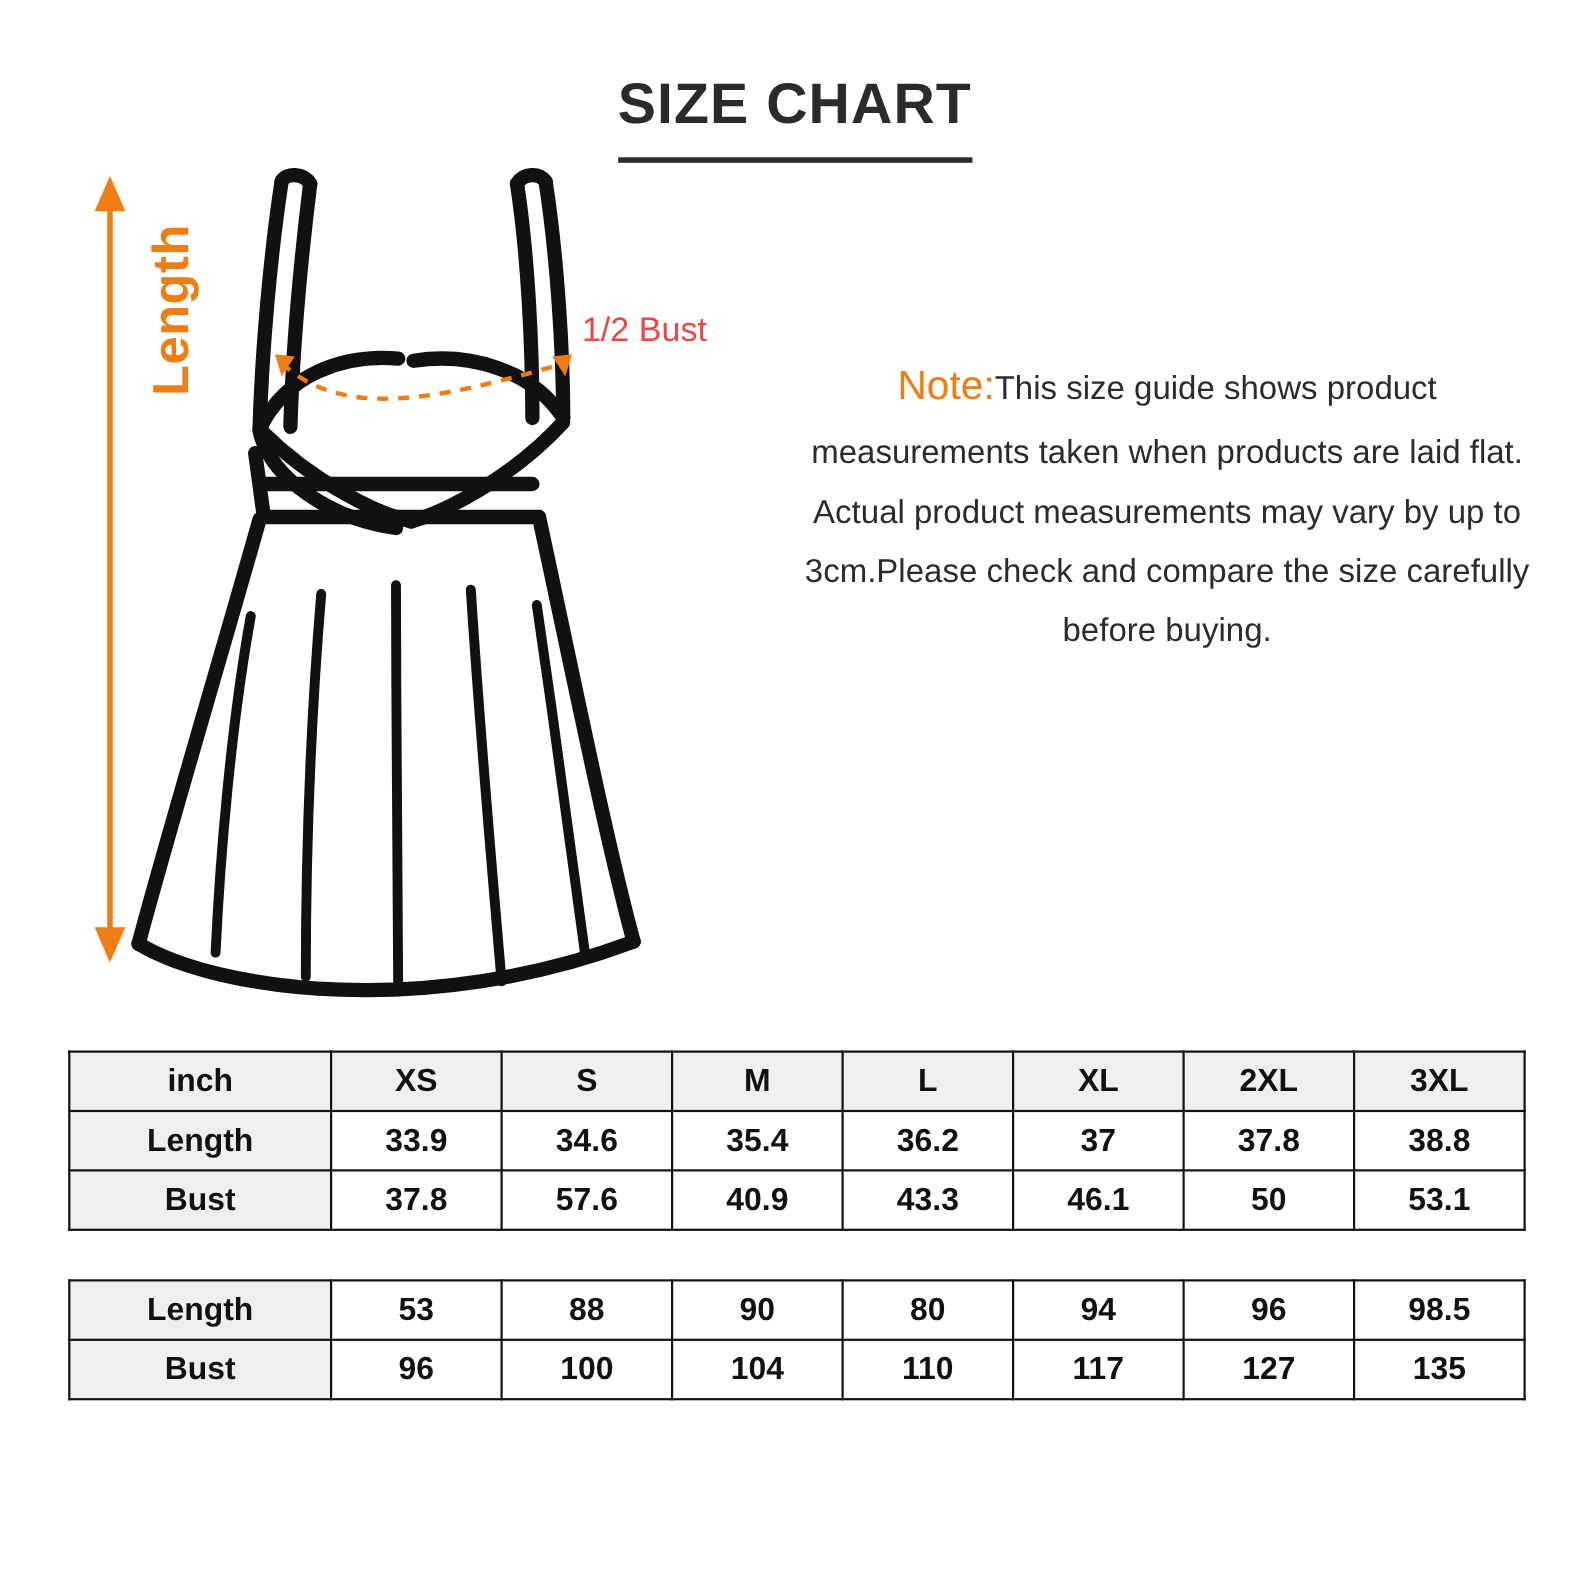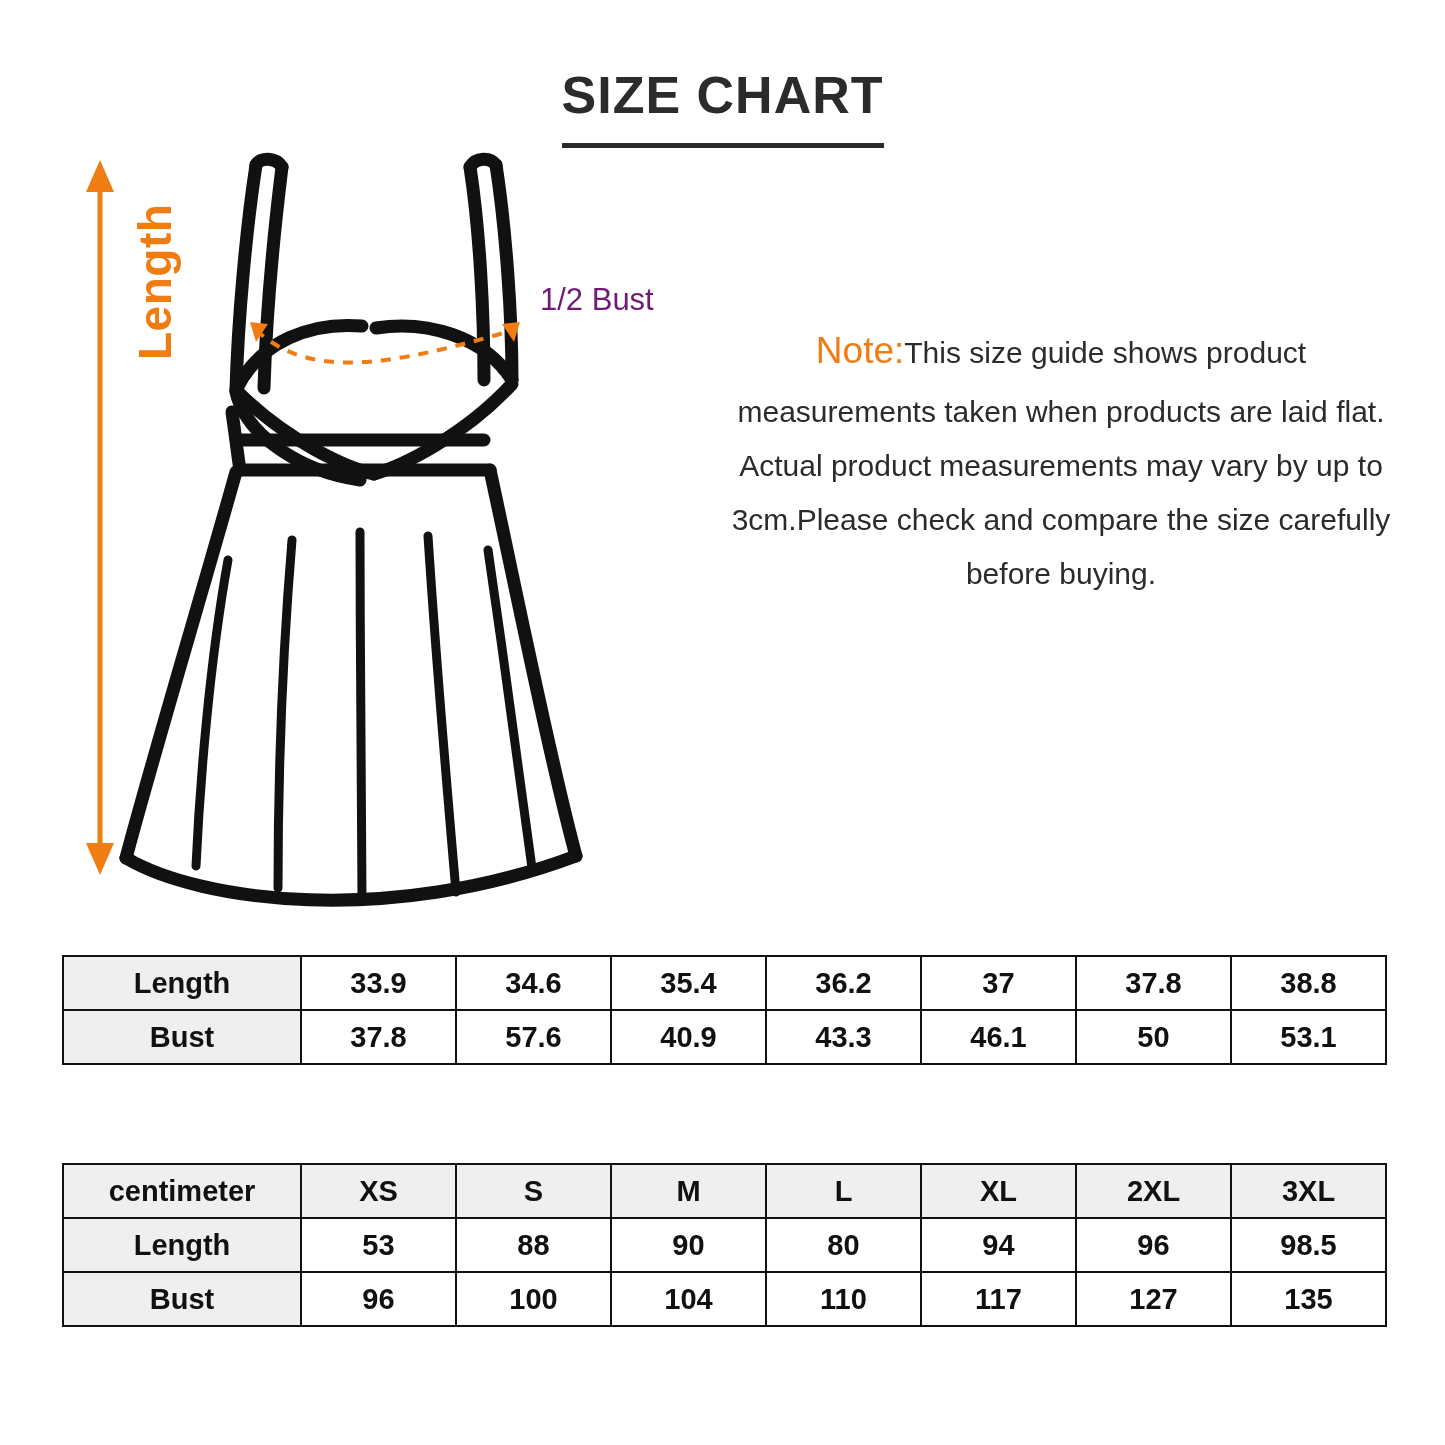--- a/index.html
+++ b/index.html
@@ -52,24 +52,24 @@
     font-size: 46px;
     font-weight: bold;
     color: #f07c14;
     transform: rotate(-90deg);
     transform-origin: left top;
     white-space: nowrap;
     letter-spacing: 0.5px;
   }
   .label-bust {
     position: absolute;
-    left: 540px;
+    left: 529px;
     top: 282px;
     font-size: 31px;
-    color: #701a75;
+    color: #ef4444;
     white-space: nowrap;
   }
 
   
   .note {
     position: absolute;
     left: 726px;
     top: 318px;
     width: 670px;
     font-size: 30px;
@@ -179,20 +179,30 @@
     <col class="col-unit">
       <col class="col-size">
       <col class="col-size">
       <col class="col-size">
     <col class="col-size">
       <col class="col-size">
       <col class="col-size">
       <col class="col-size">
   </colgroup>
   <tbody>
+    <tr>
+      <td class="unit-cell">inch</td>
+      <td class="hdr-cell">XS</td>
+      <td class="hdr-cell">S</td>
+      <td class="hdr-cell">M</td>
+      <td class="hdr-cell">L</td>
+      <td class="hdr-cell">XL</td>
+      <td class="hdr-cell">2XL</td>
+      <td class="hdr-cell">3XL</td>
+    </tr>
     <tr>
       <td class="rowlab">Length</td>
       <td class="val">33.9</td>
       <td class="val">34.6</td>
       <td class="val">35.4</td>
       <td class="val">36.2</td>
       <td class="val">37</td>
       <td class="val">37.8</td>
       <td class="val">38.8</td>
     </tr>
@@ -215,30 +225,20 @@
       <col class="col-size">
       <col class="col-size">
       <col class="col-size">
     <col class="col-size">
       <col class="col-size">
       <col class="col-size">
       <col class="col-size">
   </colgroup>
   <tbody>
     <tr>
-      <td class="unit-cell">centimeter</td>
-      <td class="hdr-cell">XS</td>
-      <td class="hdr-cell">S</td>
-      <td class="hdr-cell">M</td>
-      <td class="hdr-cell">L</td>
-      <td class="hdr-cell">XL</td>
-      <td class="hdr-cell">2XL</td>
-      <td class="hdr-cell">3XL</td>
-    </tr>
-    <tr>
       <td class="rowlab">Length</td>
       <td class="val">53</td>
       <td class="val">88</td>
       <td class="val">90</td>
       <td class="val">80</td>
       <td class="val">94</td>
       <td class="val">96</td>
       <td class="val">98.5</td>
     </tr>
     <tr>

